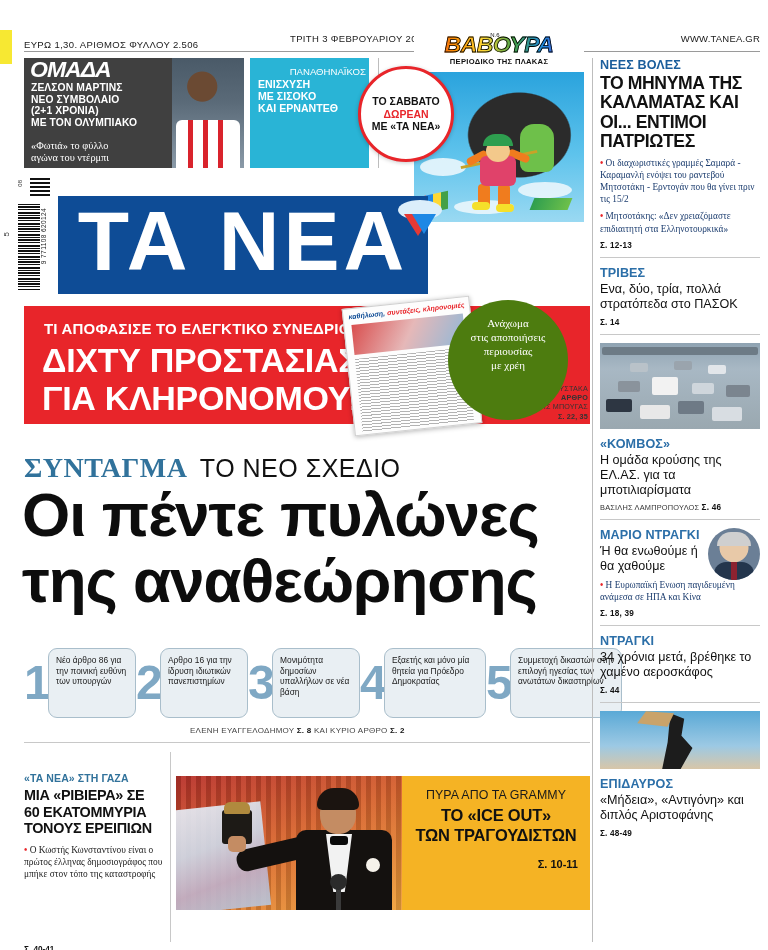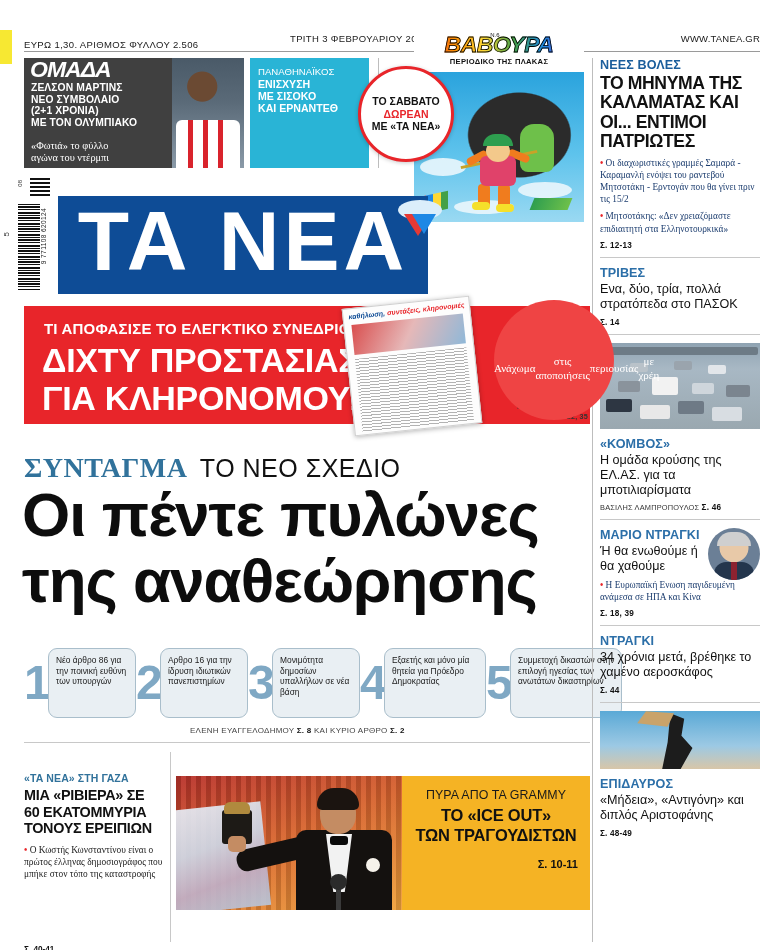--- a/index.html
+++ b/index.html
@@ -88,21 +88,21 @@
     background:linear-gradient(90deg,#fff 0 18%,#d9232c 18% 26%,#fff 26% 42%,
       #d9232c 42% 50%,#fff 50% 66%,#d9232c 66% 74%,#fff 74% 100%);
     border-radius:6px 6px 0 0;
   }
   .pao-box{
     position:absolute; left:226px; top:0; width:119px; height:110px;
     background:#29B4D6;
   }
   .pao-kicker{
     position:absolute; left:8px; top:8px; width:108px;
-    font-size:9.6px; line-height:11.4px; color:#fff;
+    font-size:9.6px; line-height:11.4px; color:#fff;text-align:right;
   }
   .pao-lines{
     position:absolute; left:8px; top:20px; width:110px;
     font-size:10.6px; font-weight:bold; line-height:12px; color:#fff;
   }
   .sports-divider{
     position:absolute; left:378px; top:58px; width:1px; height:110px;
     background:#bdbdbd;
   }
 
@@ -226,23 +226,23 @@
   }
   .pt-head span.r{color:#E8252A;}
   .pt-img{position:absolute;left:7px;top:16px;width:112px;height:30px;
     background:linear-gradient(120deg,#d94f4f,#e6b8b8 50%,#8fb8d8);}
   .pt-txt{
     position:absolute;left:7px;top:50px;width:112px;height:74px;
     background:repeating-linear-gradient(to bottom,#9a9a9a 0 1px,#fff 1px 3px);
     opacity:.75;
   }
   .darkcircle{
-    position:absolute; left:494px; top:300px; width:120px; height:120px;
-    border-radius:50%; background:#ef4444; z-index:5;
-    display:flex; flex-direction:row; align-items:center; justify-content:flex-start;
+    position:absolute; left:448px; top:300px; width:120px; height:120px;
+    border-radius:50%; background:#4d7c0f; z-index:5;
+    display:flex; flex-direction:column; align-items:center; justify-content:flex-start;
     padding-top:16px;
   }
   .dc-line{font-size:11px;color:#fff;line-height:14px;text-align:center;font-family:"Liberation Serif",serif;}
   .dc-credits{
     position:absolute; left:470px; top:384px; width:118px; text-align:right;
     font-size:7.2px; line-height:9.2px; color:#333; letter-spacing:.2px;
   }
   .dc-credits .b{font-weight:bold;}
 
   

